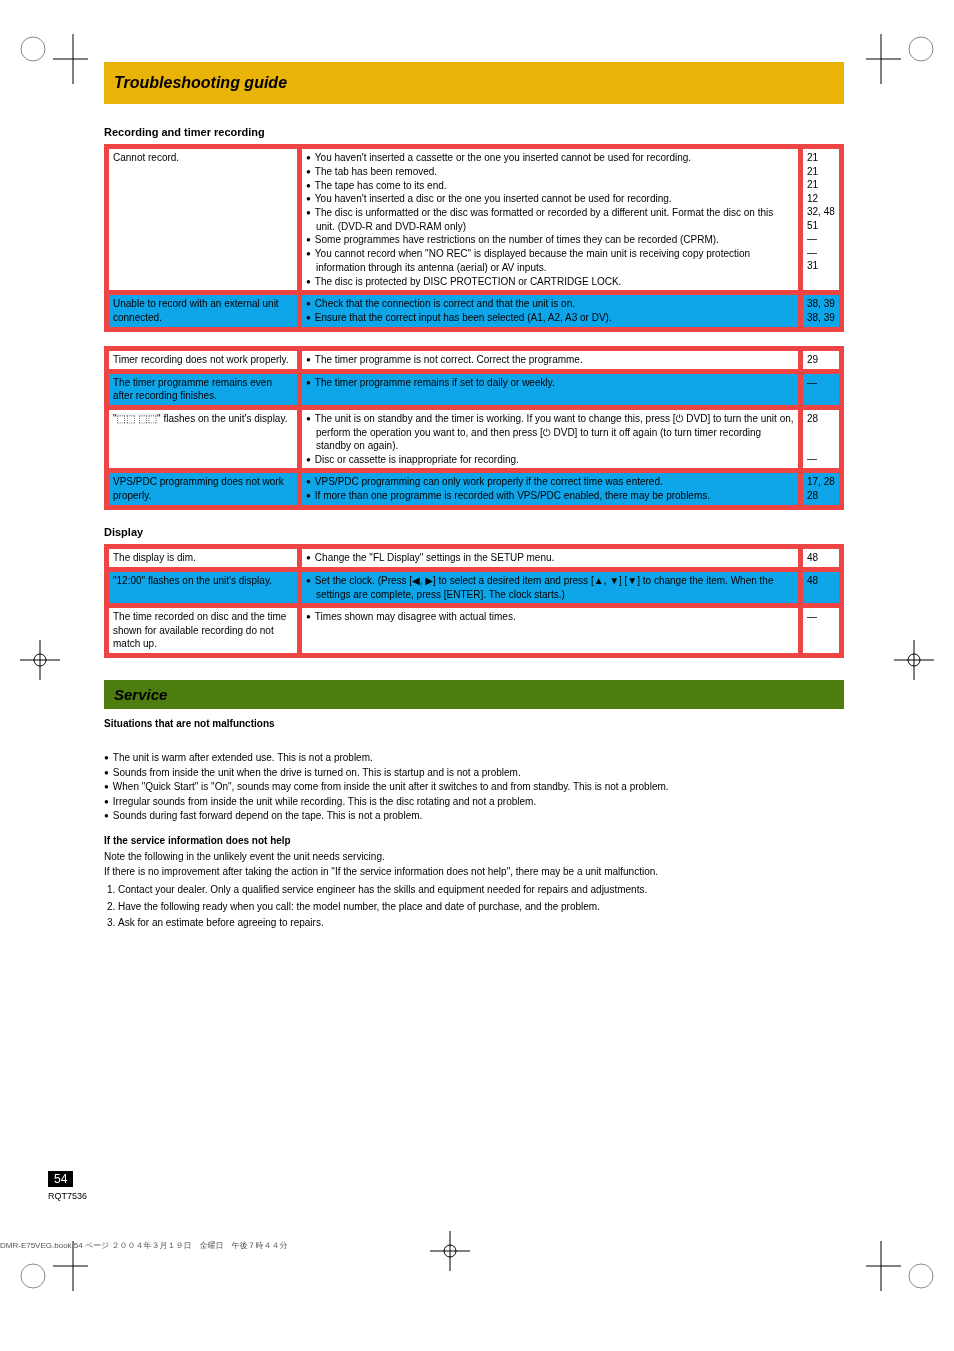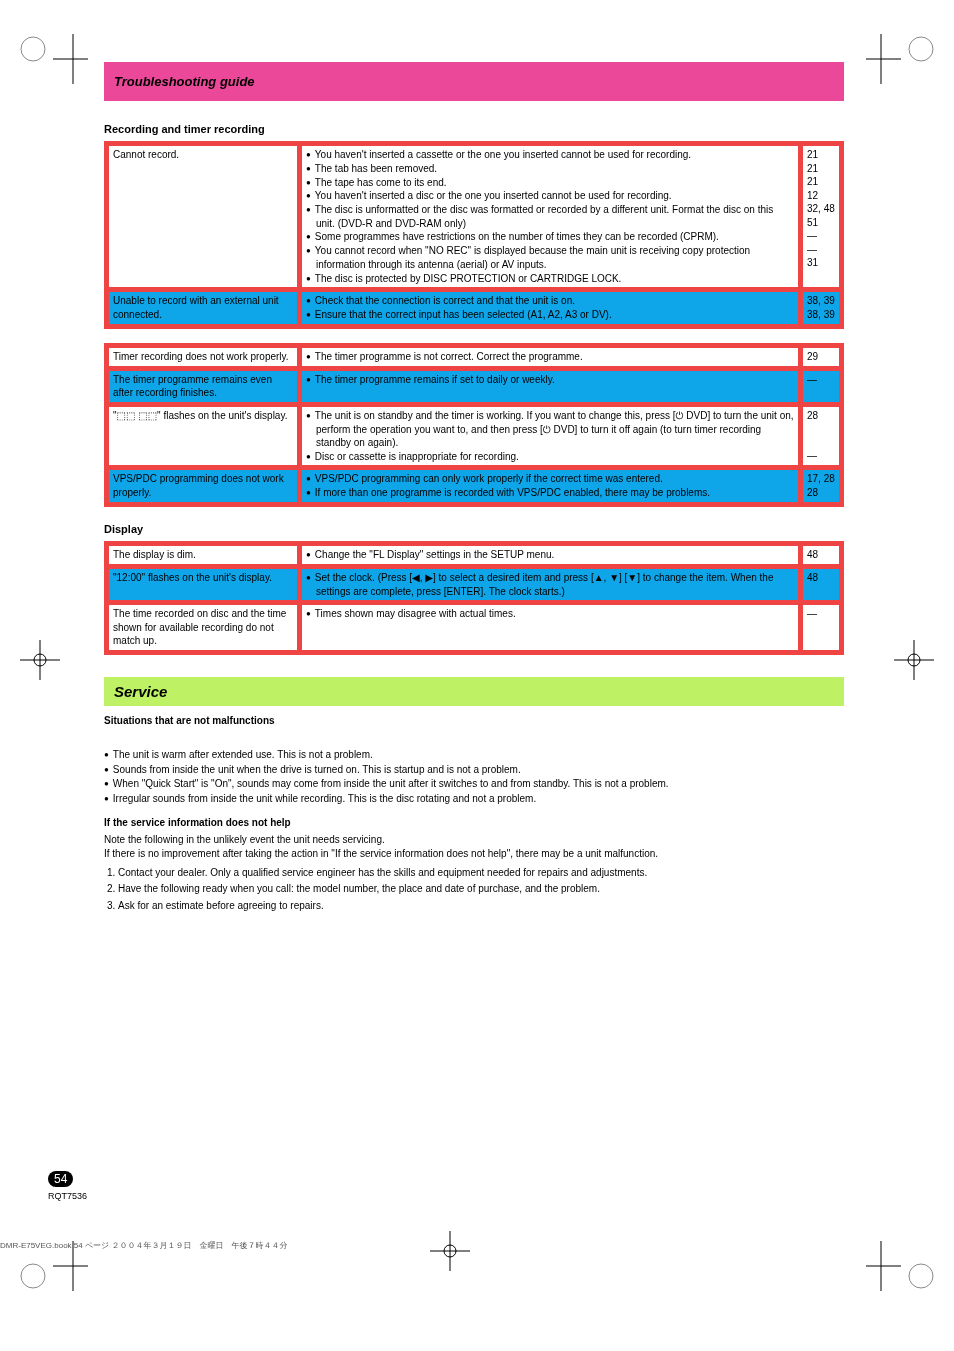--- a/index.html
+++ b/index.html
@@ -20,23 +20,23 @@
     pointer-events: none;
   }
 
   .content {
     position: absolute;
     left: 104px;
     top: 62px;
     width: 740px;
   }
   .section-title-bar {
-    background: #ec4899;
+    background: #eab308;
     padding: 12px 10px;
-    font-size: 13px;
+    font-size: 16px;
     font-weight: bold;
     font-style: italic;
     margin-bottom: 22px;
   }
   .section-label {
     font-size: 11px;
     font-weight: bold;
     margin: 16px 0 6px 0;
   }
   table.tbl {
@@ -64,21 +64,21 @@
     margin: 0;
   }
   ul.bul li::before {
     content: "●";
     font-size: 8px;
     position: relative;
     top: -1px;
     margin-right: 4px;
   }
   .service-bar {
-    background: #bef264;
+    background: #4d7c0f;
     padding: 6px 10px;
     font-size: 15px;
     font-weight: bold;
     font-style: italic;
     margin-top: 22px;
   }
   .service-text {
     font-size: 10px;
     line-height: 1.45;
     margin-top: 8px;
@@ -94,21 +94,20 @@
     left: 48px;
     bottom: 150px;
     font-size: 12px;
   }
   .footer .pg {
     display: inline-block;
     background: #000;
     color: #fff;
     padding: 1px 6px;
     margin-right: 10px;
-    border-radius: 8px;
   }
   .footnote {
     position: absolute;
     bottom: 100px;
     width: 954px;
     text-align: left;
     font-size: 8px;
     color: #555;
   }
 </style>
@@ -281,20 +280,21 @@
 
     <div class="service-bar">Service</div>
 
     <div class="service-text">
       <b>Situations that are not malfunctions</b>
       <ul class="bul" style="margin-top:20px">
         <li>The unit is warm after extended use. This is not a problem.</li>
         <li>Sounds from inside the unit when the drive is turned on. This is startup and is not a problem.</li>
         <li>When "Quick Start" is "On", sounds may come from inside the unit after it switches to and from standby. This is not a problem.</li>
         <li>Irregular sounds from inside the unit while recording. This is the disc rotating and not a problem.</li>
+        <li>Sounds during fast forward depend on the tape. This is not a problem.</li>
       </ul>
       <div style="margin-top:10px"><b>If the service information does not help</b></div>
       <div style="white-space:pre-line;margin-top:2px">Note the following in the unlikely event the unit needs servicing.
 If there is no improvement after taking the action in "If the service information does not help", there may be a unit malfunction.</div>
       <ol>
         <li>Contact your dealer. Only a qualified service engineer has the skills and equipment needed for repairs and adjustments.</li>
         <li>Have the following ready when you call: the model number, the place and date of purchase, and the problem.</li>
         <li>Ask for an estimate before agreeing to repairs.</li>
       </ol>
     </div>

